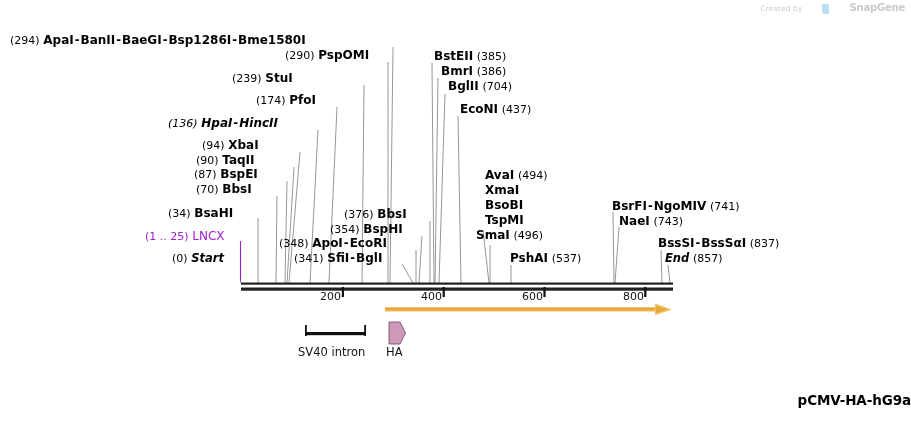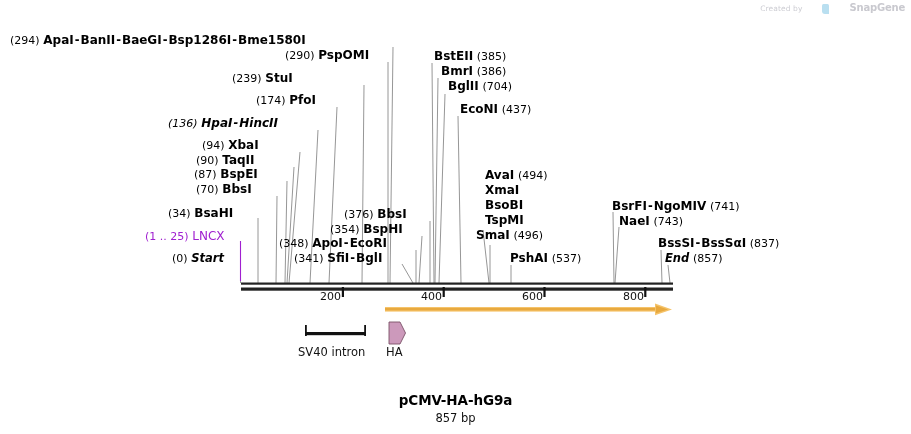--- a/index.html
+++ b/index.html
@@ -105,21 +105,21 @@
     white-space: nowrap;
     font-family: "DejaVu Sans", "Liberation Sans", sans-serif;
   }
 
   
   #title-block {
     position: absolute;
     left: 0;
     top: 392px;
     width: 911px;
-    text-align: center;
+    text-align: right;
   }
   #plasmid-title {
     font-size: 13.5px;
     font-weight: bold;
     color: #000;
     letter-spacing: -0.1px;
   }
   #plasmid-size {
     font-size: 11.5px;
     color: #111;
@@ -377,16 +377,15 @@
   <div class="tick-label" style="left:341px; top:290px;">200</div>
   <div class="tick-label" style="left:442px; top:290px;">400</div>
   <div class="tick-label" style="left:543px; top:290px;">600</div>
   <div class="tick-label" style="left:644px; top:290px;">800</div>
 
   <div class="feat-caption" style="left:298px; top:345px;">SV40 intron</div>
   <div class="feat-caption" style="left:386px; top:345px;">HA</div>
 
   <div id="title-block">
     <div id="plasmid-title">pCMV-HA-hG9a</div>
-    <div id="plasmid-size">857 bp</div>
   </div>
 
 </div>
 
 </body></html>

